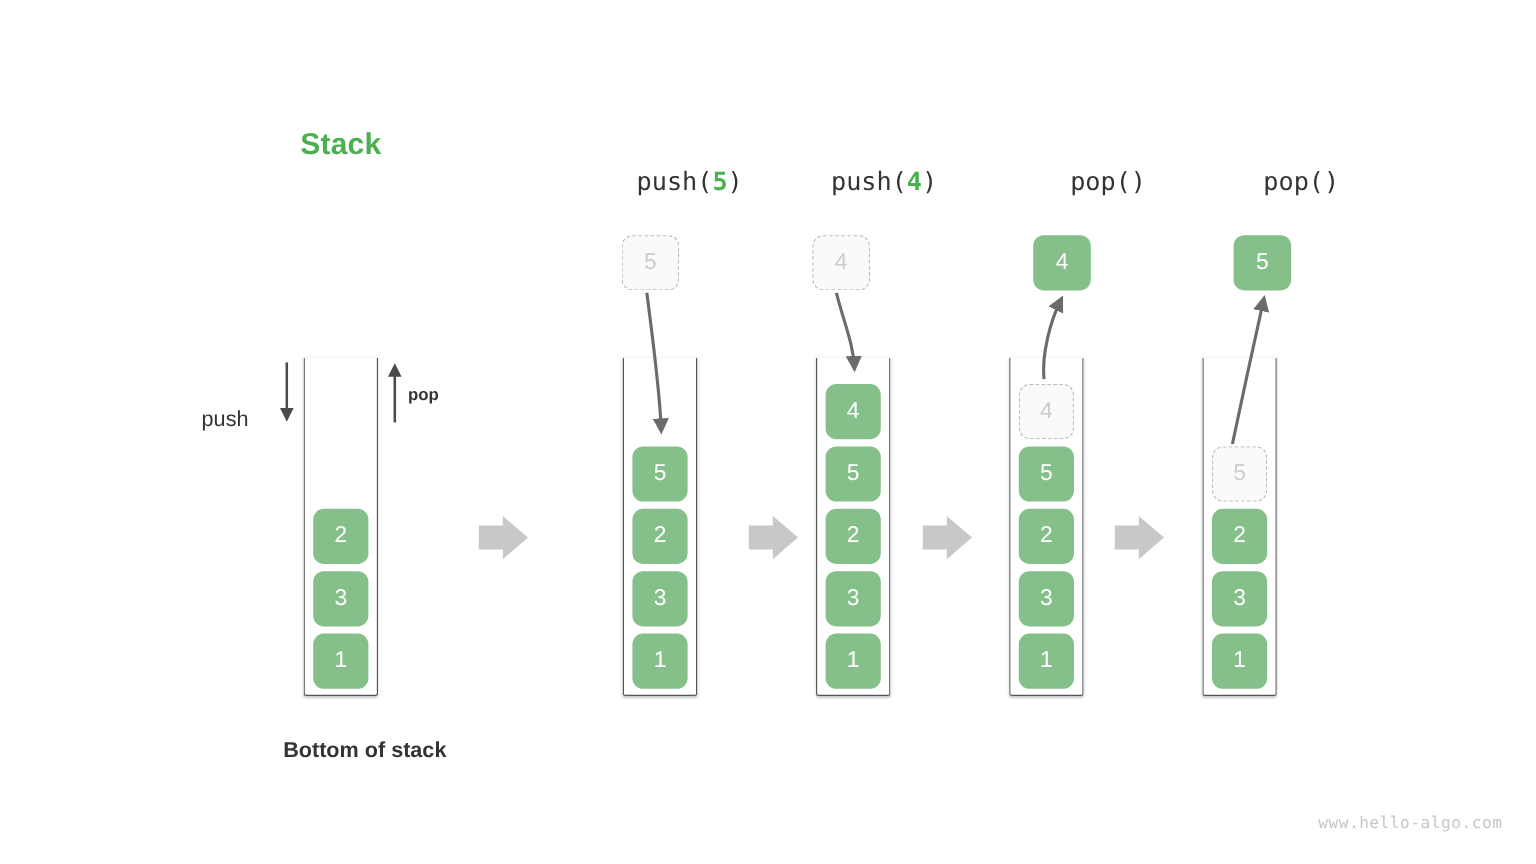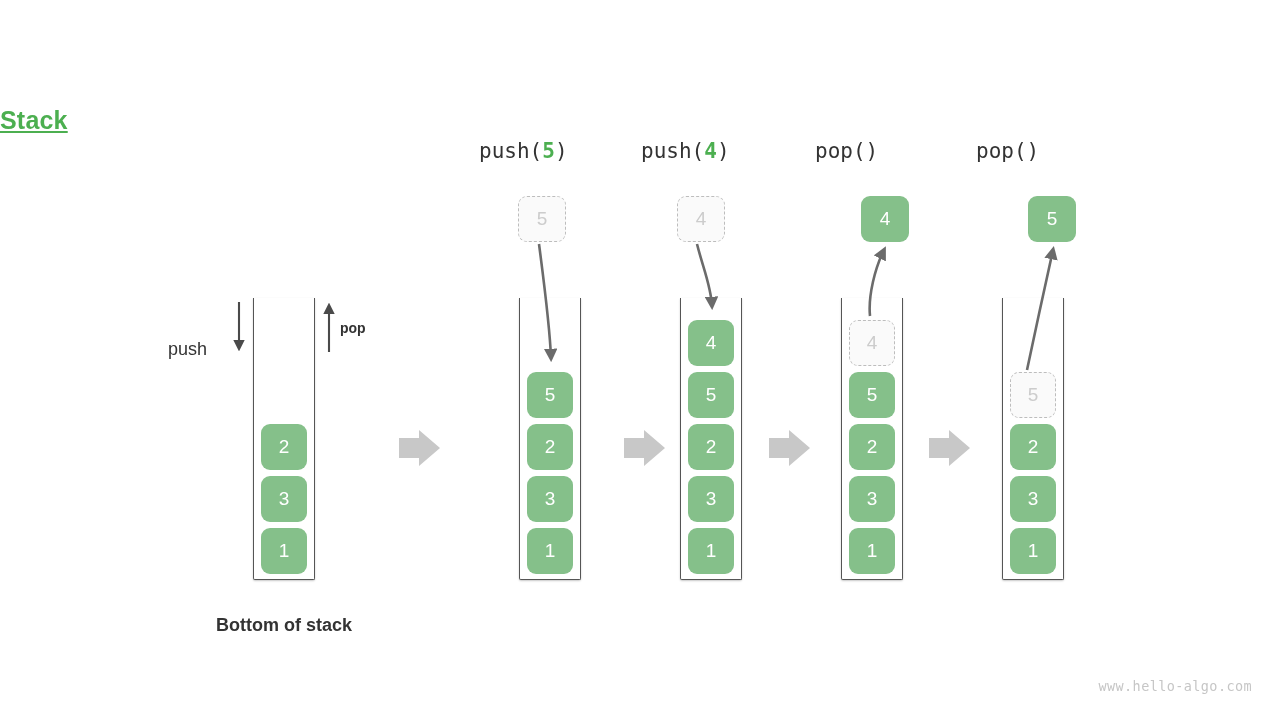--- a/index.html
+++ b/index.html
@@ -20,43 +20,44 @@
   .canvas {
     position: absolute;
     inset: 0;
   }
 
   
   .title-stack {
     position: absolute;
     left: 0; top: 106px;
     width: 568px;
+    text-align: center;
     font-size: 25px;
     font-weight: bold;
     color: #4CAF50;
     letter-spacing: 0.2px;
-    text-decoration: underline;
   }
   .label-top {
     position: absolute;
     left: 0; top: 246px;
     width: 568px;
     text-align: center;
     font-size: 18px;
     font-weight: bold;
     color: #333333;
   }
   .label-bottom {
     position: absolute;
     left: 0; top: 615px;
     width: 568px;
     text-align: center;
     font-size: 18px;
     font-weight: bold;
     color: #333333;
+    padding-left: 20px;
   }
   .label-push {
     position: absolute;
     left: 168px; top: 339px;
     font-size: 18px;
     font-weight: normal;
     color: #333333;
   }
   .label-pop {
     position: absolute;
@@ -64,21 +65,21 @@
     font-size: 14px;
     font-weight: bold;
     color: #333333;
   }
 
   
   .op-caption {
     position: absolute;
     top: 139px;
     width: 140px;
-    text-align: left;
+    text-align: right;
     font-family: "DejaVu Sans Mono", "Liberation Mono", monospace;
     font-size: 21px;
     color: #333333;
     letter-spacing: 0px;
   }
   .op-caption .arg { color: #4CAF50; font-weight: bold; }
 
   
   .stack-container {
     position: absolute;

